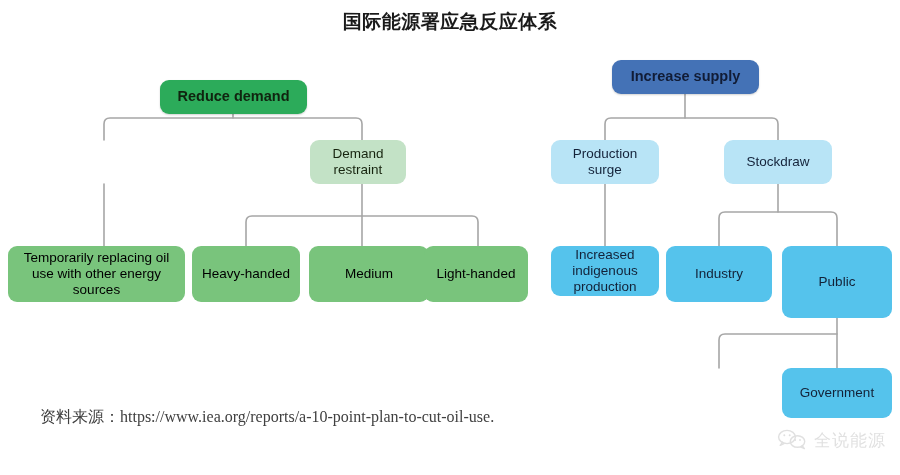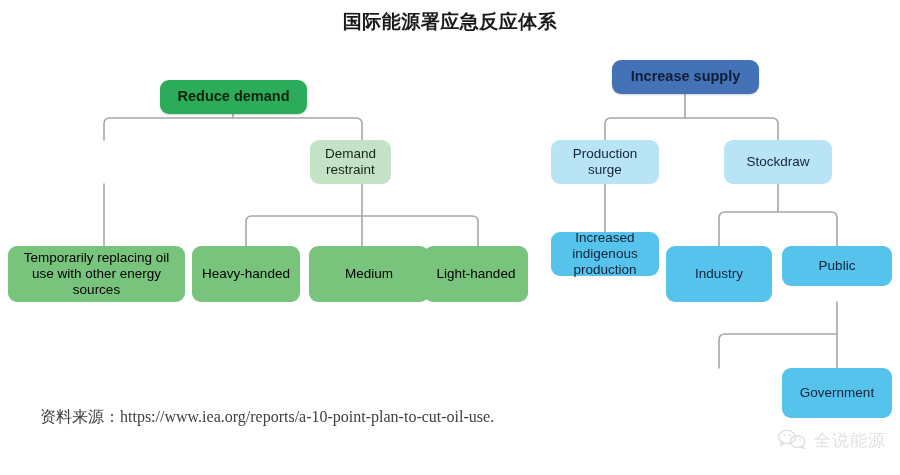--- a/index.html
+++ b/index.html
@@ -141,21 +141,21 @@
       <path d="M837,302 L837,368"></path>
       <path d="M719,368 L719,340 Q719,334 725,334 L837,334"></path>
     </g>
   </svg>
 
   <div class="node t-root-green" style="left:160px; top:60px; width:147px; height:34px;">
     <span>Reduce demand</span>
   </div>
 
 
-  <div class="node t-mid-green" style="left:310px; top:140px; width:81px; height:44px;">
+  <div class="node t-mid-green" style="left:310px; top:140px; width:96px; height:44px;">
     <span>Demand
 restraint</span>
   </div>
 
   <div class="node t-leaf-green" style="left:8px; top:246px; width:177px; height:56px;">
     <span>Temporarily replacing oil use with other energy sources</span>
   </div>
 
   <div class="node t-leaf-green" style="left:192px; top:246px; width:108px; height:56px;">
     <span>Heavy-handed</span>
@@ -175,31 +175,31 @@
 
   <div class="node t-mid-blue" style="left:551px; top:140px; width:108px; height:44px;">
     <span>Production
 surge</span>
   </div>
 
   <div class="node t-mid-blue" style="left:724px; top:140px; width:108px; height:44px;">
     <span>Stockdraw</span>
   </div>
 
-  <div class="node t-leaf-blue" style="left:551px; top:232px; width:108px; height:44px;">
+  <div class="node t-leaf-blue" style="left:551px; top:246px; width:108px; height:50px;">
     <span>Increased
 indigenous
 production</span>
   </div>
 
   <div class="node t-leaf-blue" style="left:666px; top:246px; width:106px; height:56px;">
     <span>Industry</span>
   </div>
 
-  <div class="node t-leaf-blue" style="left:782px; top:246px; width:110px; height:40px;">
+  <div class="node t-leaf-blue" style="left:782px; top:246px; width:110px; height:72px;">
     <span>Public</span>
   </div>
 
 
   <div class="node t-leaf-blue" style="left:782px; top:368px; width:110px; height:50px;">
     <span>Government</span>
   </div>
 
   <div id="source">
     <span>资料来源：</span><span>https://www.iea.org/reports/a-10-point-plan-to-cut-oil-use.</span>

